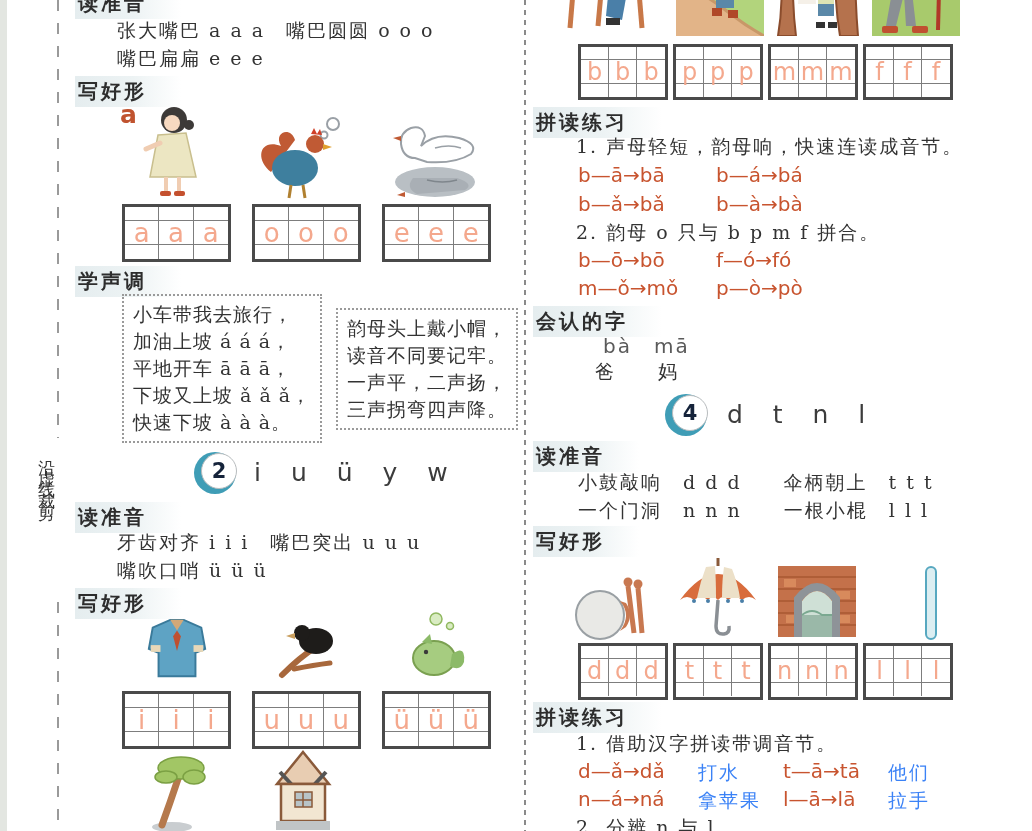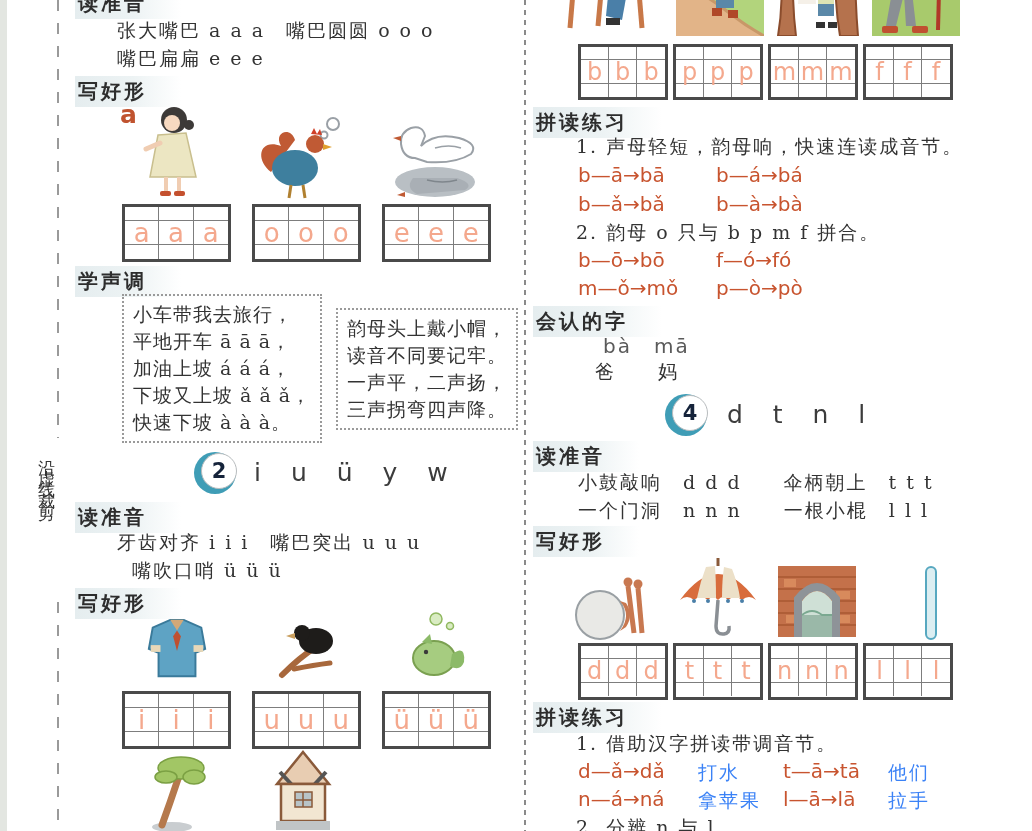--- a/index.html
+++ b/index.html
@@ -146,40 +146,40 @@
     </div>
     <div class="wgc"></div>
     <div class="wgc"></div>
     <div class="wgc"></div>
   </div>
 
 <div class="abs sh" style="left:75px;top:266px;">学声调</div>
 
 <div class="abs pbox" style="left:122px;top:294px;">
   <div>小车带我去旅行，</div>
+  <div>加油上坡 á á á，</div>
   <div>平地开车 ā ā ā，</div>
-  <div>加油上坡 á á á，</div>
   <div>下坡又上坡 ǎ ǎ ǎ，</div>
   <div>快速下坡 à à à。</div>
 </div>
 <div class="abs pbox" style="left:336px;top:308px;">
   <div>韵母头上戴小帽，</div>
   <div>读音不同要记牢。</div>
   <div>一声平，二声扬，</div>
   <div>三声拐弯四声降。</div>
 </div>
 
 <div class="abs lcirc" style="left:194px;top:452px;">
   <div class="linner">2</div>
 </div>
 <div class="abs llet" style="left:254px;top:458px;">i u ü y w</div>
 
 <div class="abs sh" style="left:75px;top:502px;">读准音</div>
 <div class="abs tl" style="left:117px;top:530px;">牙齿对齐 i i i　嘴巴突出 u u u</div>
-<div class="abs tl" style="left:132px;top:558px;">嘴吹口哨 ü ü ü</div>
+<div class="abs tl" style="left:117px;top:558px;">嘴吹口哨 ü ü ü</div>
 
 <div class="abs sh" style="left:75px;top:588px;">写好形</div>
 
 <svg class="abs" style="left:143px;top:615px;" width="68" height="68" viewBox="0 0 70 68">
   <path d="M10,12 L28,4 L42,4 L60,12 L64,34 L54,38 L54,62 L16,62 L16,38 L6,34 Z" fill="#5ea3c4" stroke="#3a7a9a" stroke-width="2"></path>
   <path d="M28,4 L35,15 L42,4 Z" fill="#d2a878"></path>
   <path d="M35,15 L31,21 L35,36 L39,21 Z" fill="#c05030"></path>
   <rect x="8" y="30" width="10" height="7" fill="#e8d8b8"></rect>
   <rect x="52" y="30" width="10" height="7" fill="#e8d8b8"></rect>
 </svg>

